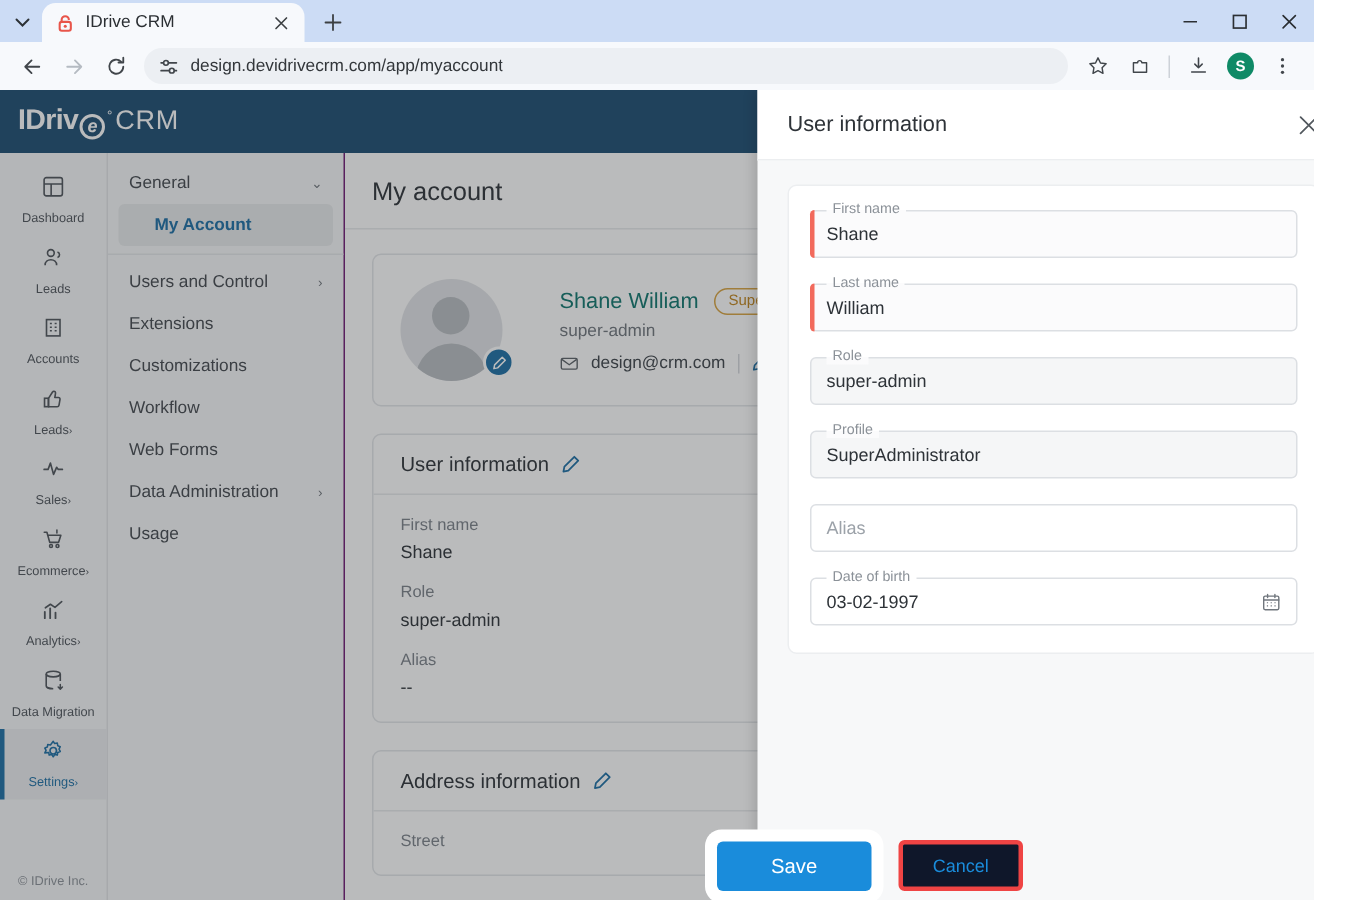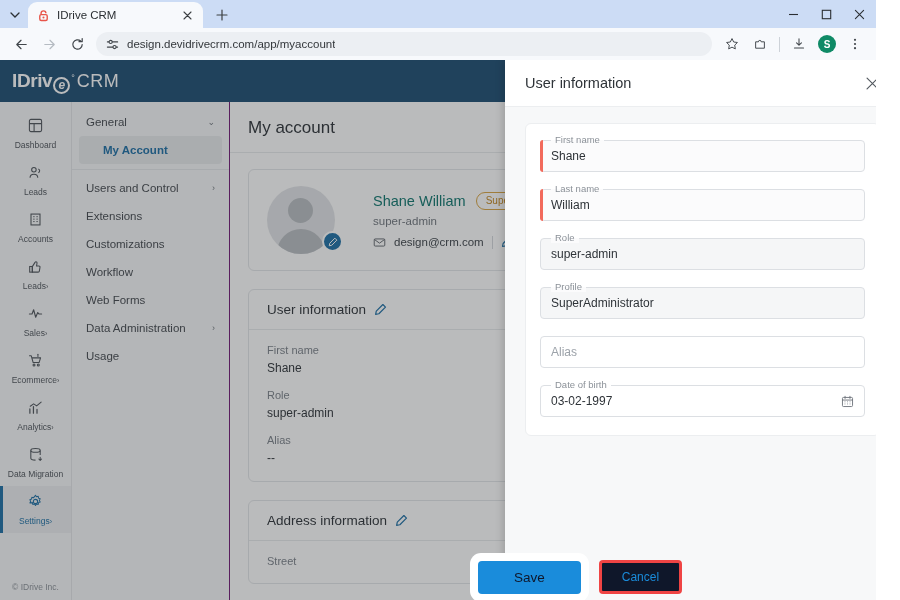--- a/index.html
+++ b/index.html
@@ -169,21 +169,21 @@
   .fld-label {
     position: absolute; top: -6px; left: 10px; background: inherit; padding: 0 4px;
     font-size: 9.5px; color: #8b9198; line-height: 10px; z-index: 2;
   }
   .fld-label.on-white { background: #ffffff; }
   .fld-label.on-gray { background: linear-gradient(to bottom, #ffffff 50%, #fbfbfc 50%); }
   .fld-value { font-size: 12px; color: #2e3338; }
   .fld-value.placeholder { color: #9ca2a9; }
   .fld-ico { margin-left: auto; color: #70767d; display: flex; }
   .btn-save {
-    background: #1a8cdb; color: #0f172a; border: none; border-radius: 4px;
+    background: #1a8cdb; color: #ffffff; border: none; border-radius: 4px;
     font-size: 13.5px; padding: 9px 36px; font-family: inherit; cursor: pointer;
     box-shadow: 0 0 0 8px #ffffff;
   }
   .btn-cancel {
     background: #0f172a; color: #1a8cdb; border: 3px solid #ef4444; border-radius: 4px;
     font-size: 12px; padding: 7px 20px; font-family: inherit; cursor: pointer;
   }
   .footer-wrap { position: absolute; left: 478px; bottom: 6px; display: flex; align-items: center; gap: 18px; z-index: 30; }
 </style>
 </head>

